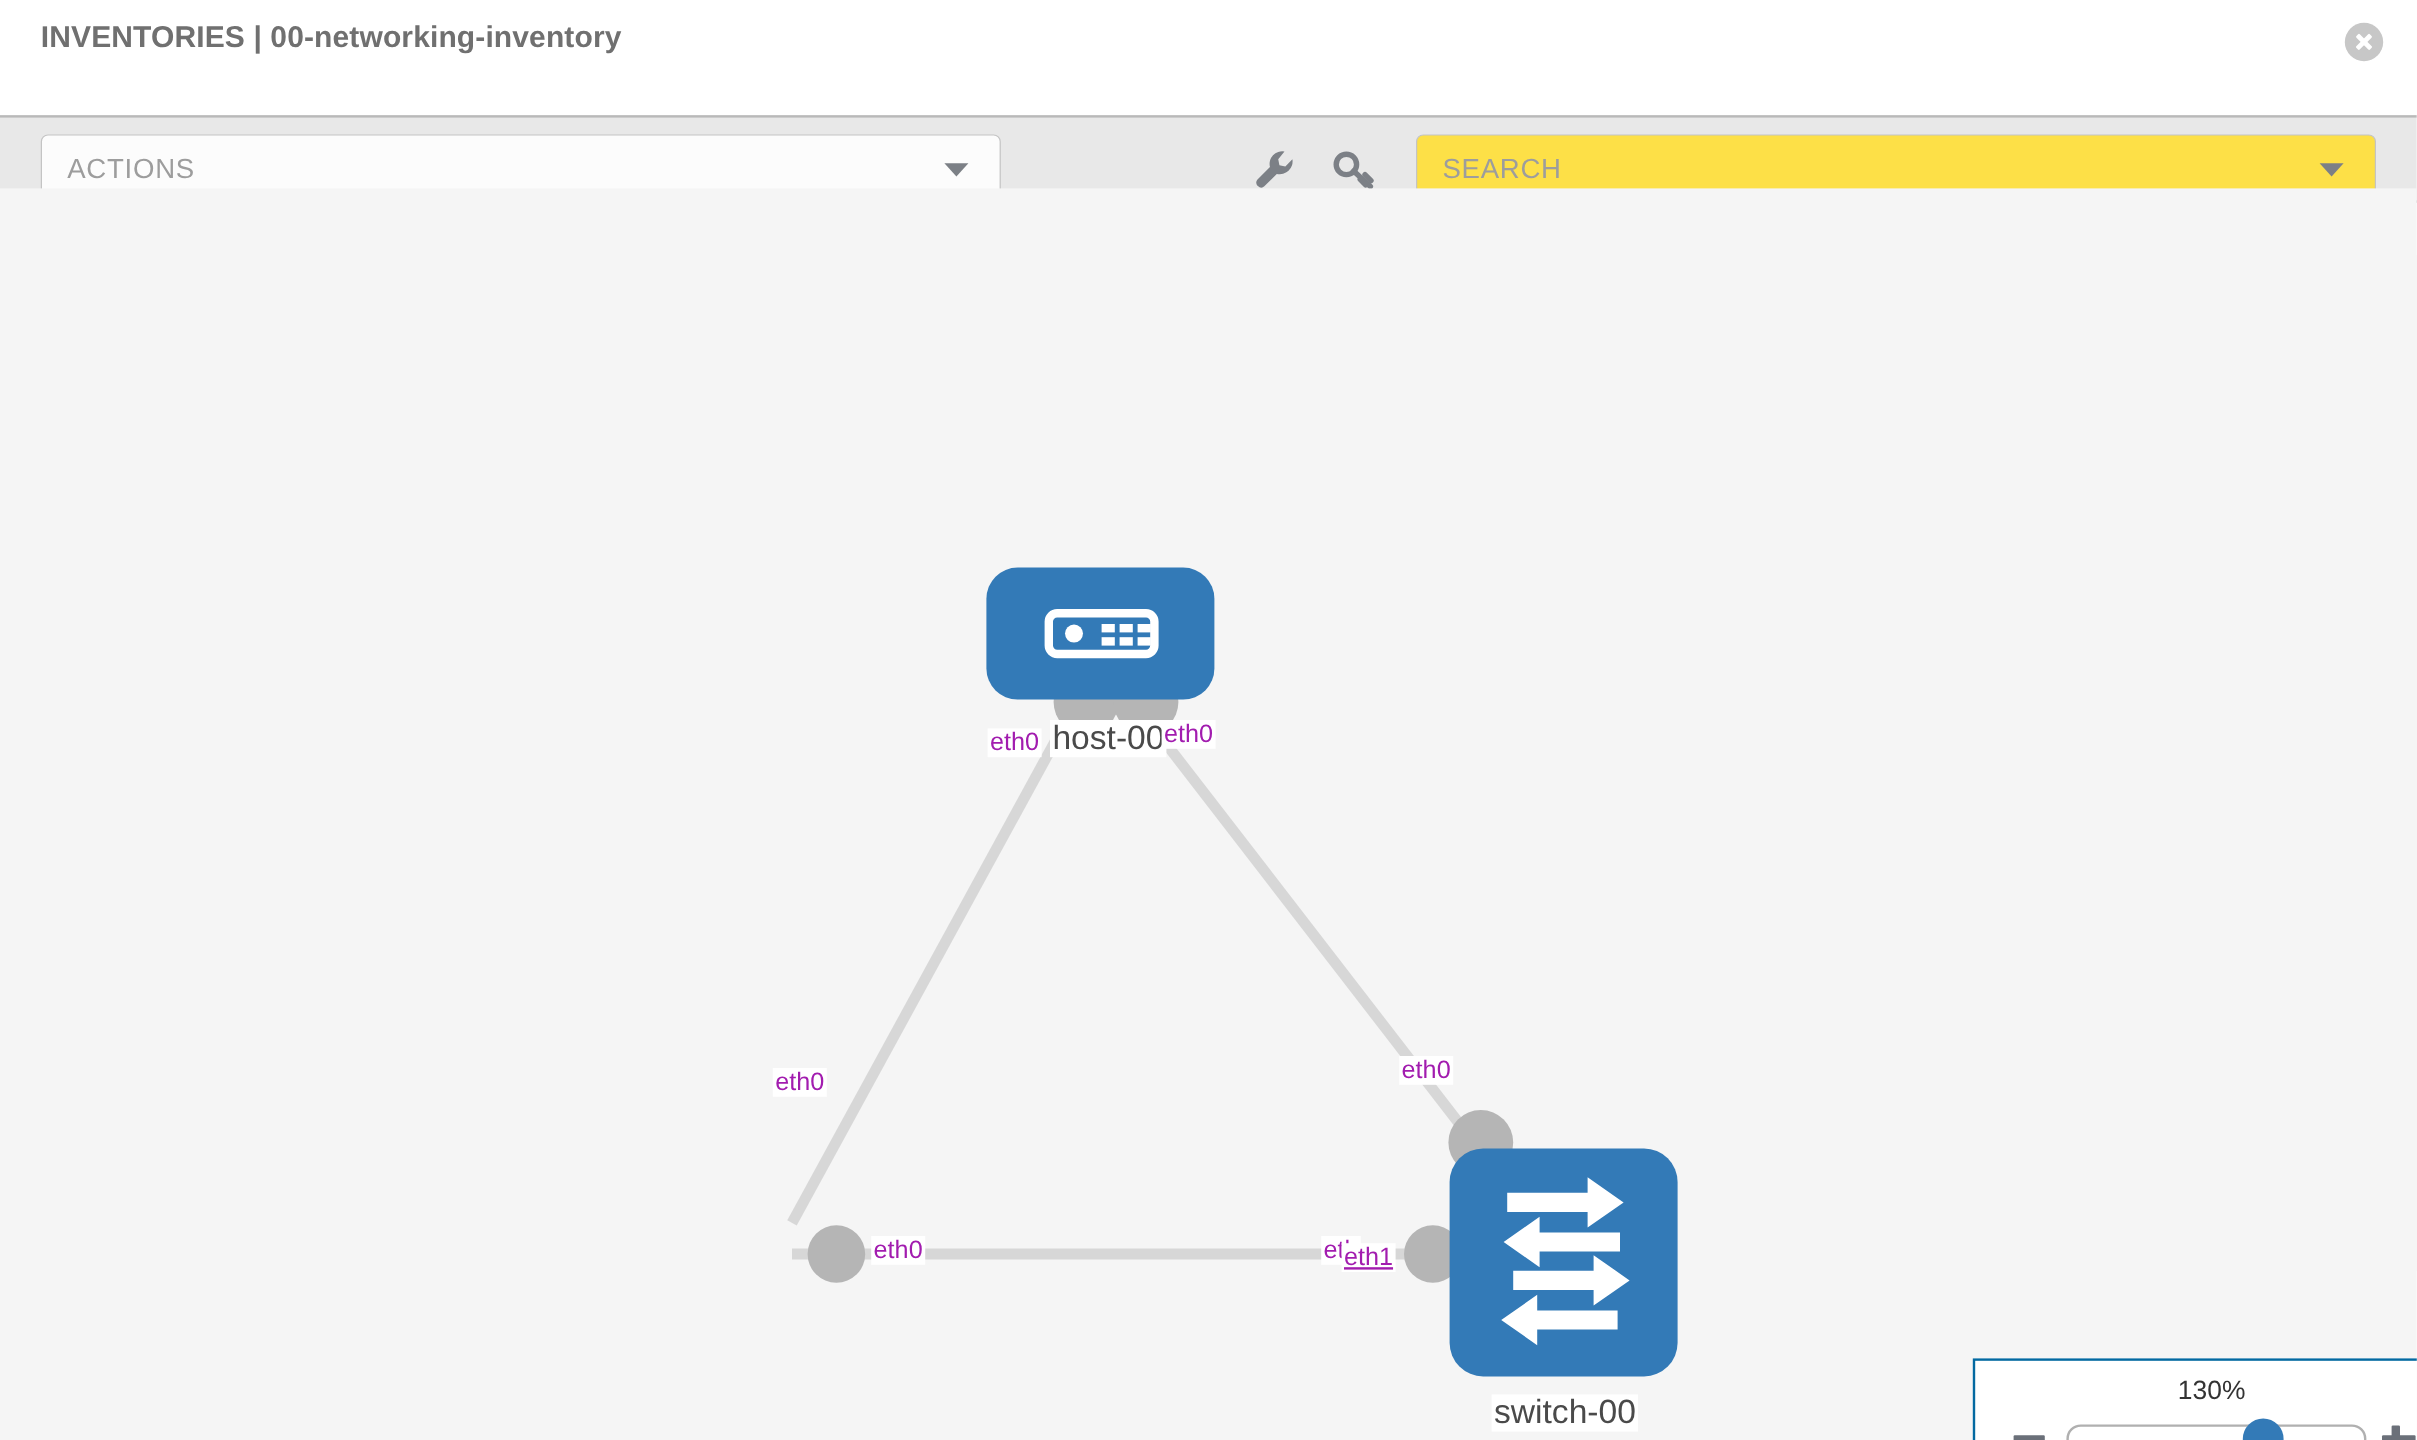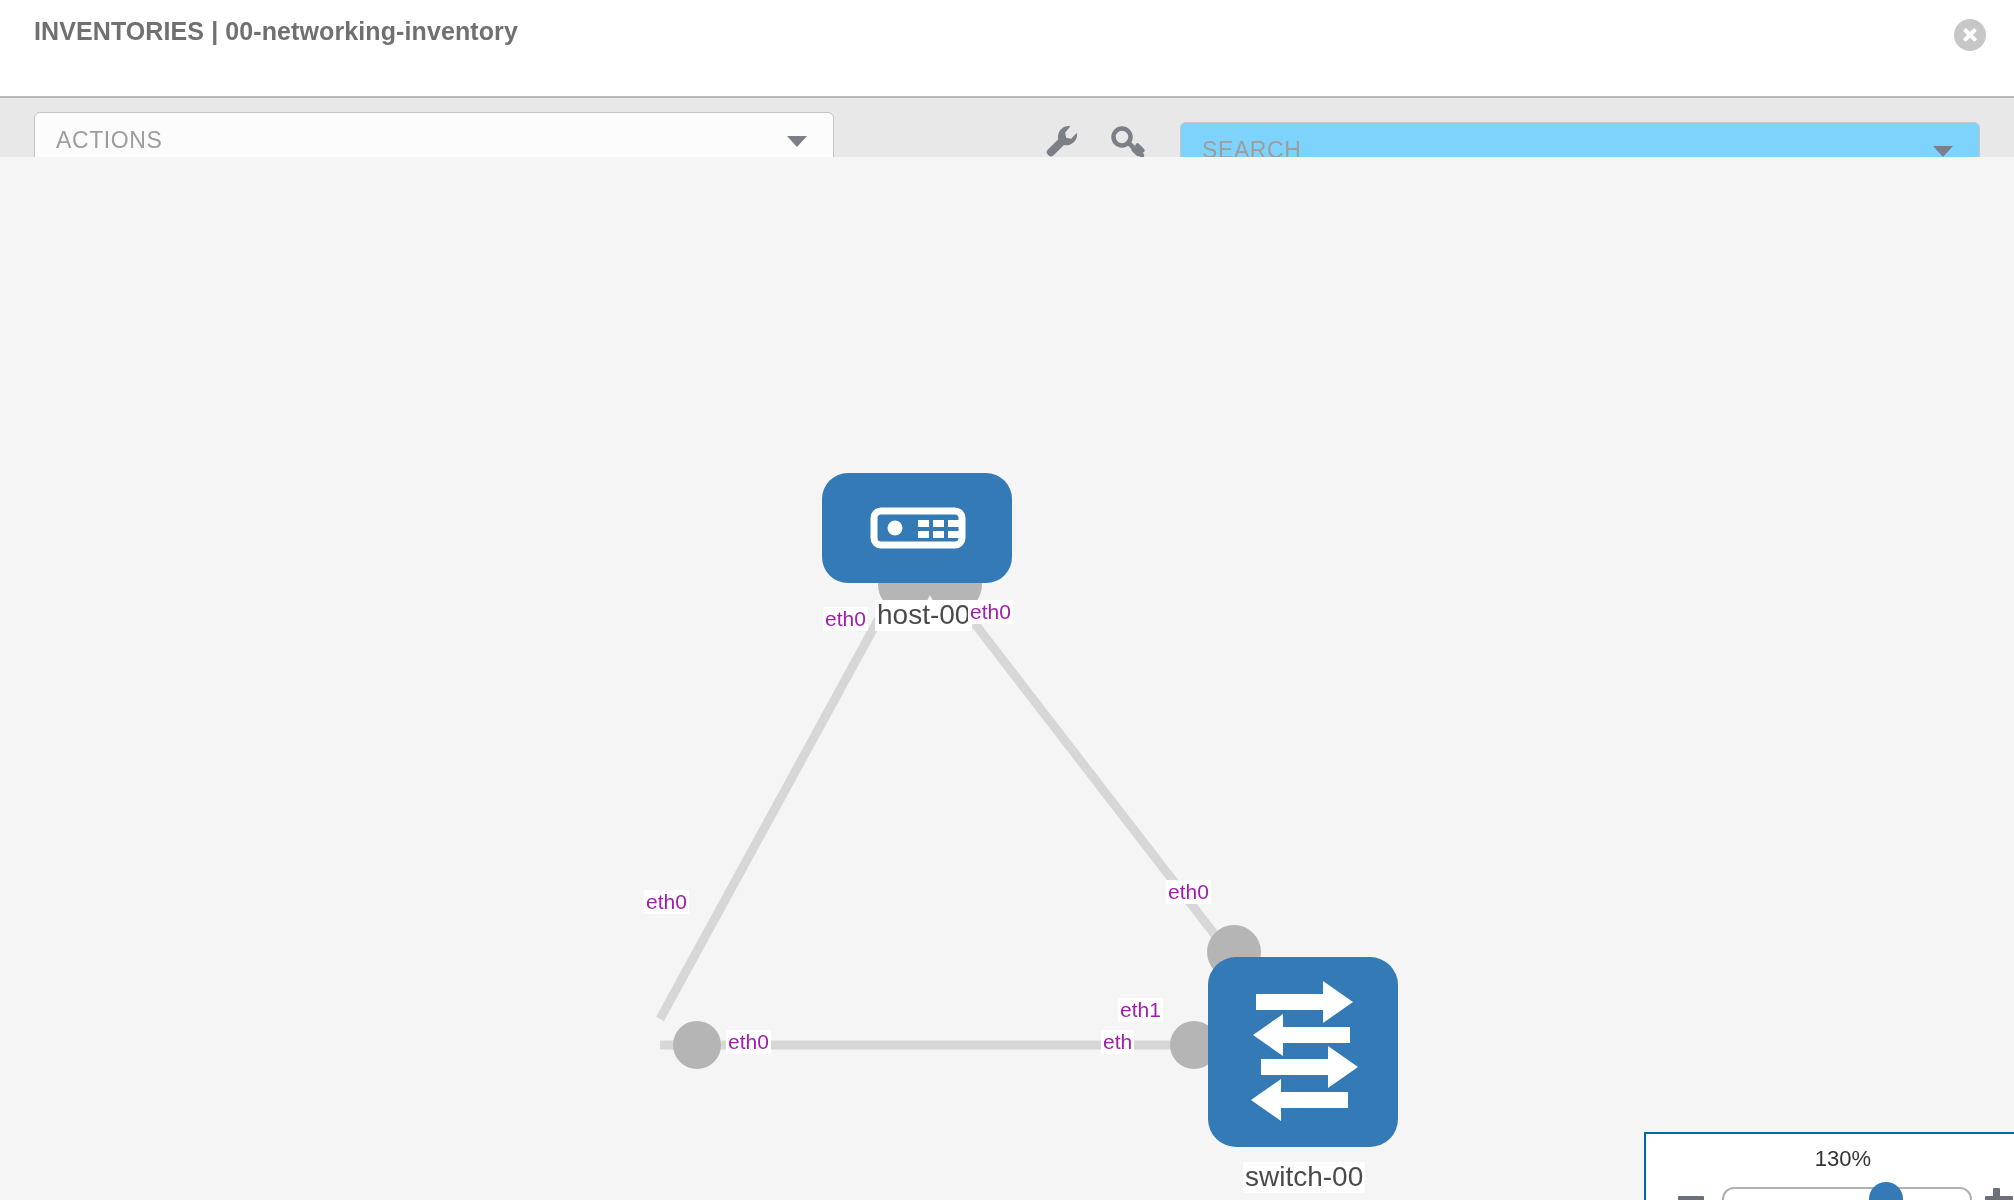--- a/index.html
+++ b/index.html
@@ -109,24 +109,24 @@
     height: 42px;
     cursor: pointer;
   }
   .tool-icon svg { display: block; }
   .icon-wrench { left: 1040px; }
   .icon-key    { left: 1108px; }
 
   .search-box {
     position: absolute;
     left: 1180px;
-    top: 24px;
+    top: 14px;
     width: 800px;
     height: 56px;
-    background: #7dd3fc;
+    background: #fde047;
     border: 1.5px solid #c4c4c4;
     border-radius: 6px;
     box-sizing: border-box;
   }
   .search-box .search-input {
     position: absolute;
     left: 19px;
     top: 0;
     width: 720px;
     height: 53px;
@@ -350,21 +350,21 @@
   </div>
 
   <div class="port-label" style="left:823px; top:450px;">eth0</div>
   <div class="port-label" style="left:968px; top:443px;">eth0</div>
 
   <div class="port-label" style="left:644px; top:733px;">eth0</div>
   <div class="port-label" style="left:1166px; top:723px;">eth0</div>
 
   <div class="port-label" style="left:726px; top:873px;">eth0</div>
   <div class="port-label" style="left:1101px; top:873px;">eth</div>
-  <div class="port-label" style="left:1118px; top:841px;">eth1</div>
+  <div class="port-label" style="left:1118px; top:879px;text-decoration:underline;">eth1</div>
 
 </div>
 
 <div class="zoom-panel">
   <div class="zoom-level">130%</div>
   <div class="zoom-minus"></div>
   <div class="zoom-track">
     <div class="zoom-thumb" id="zoom-thumb" style="left: 144.72px;"></div>
   </div>
   <div class="zoom-plus"></div>

